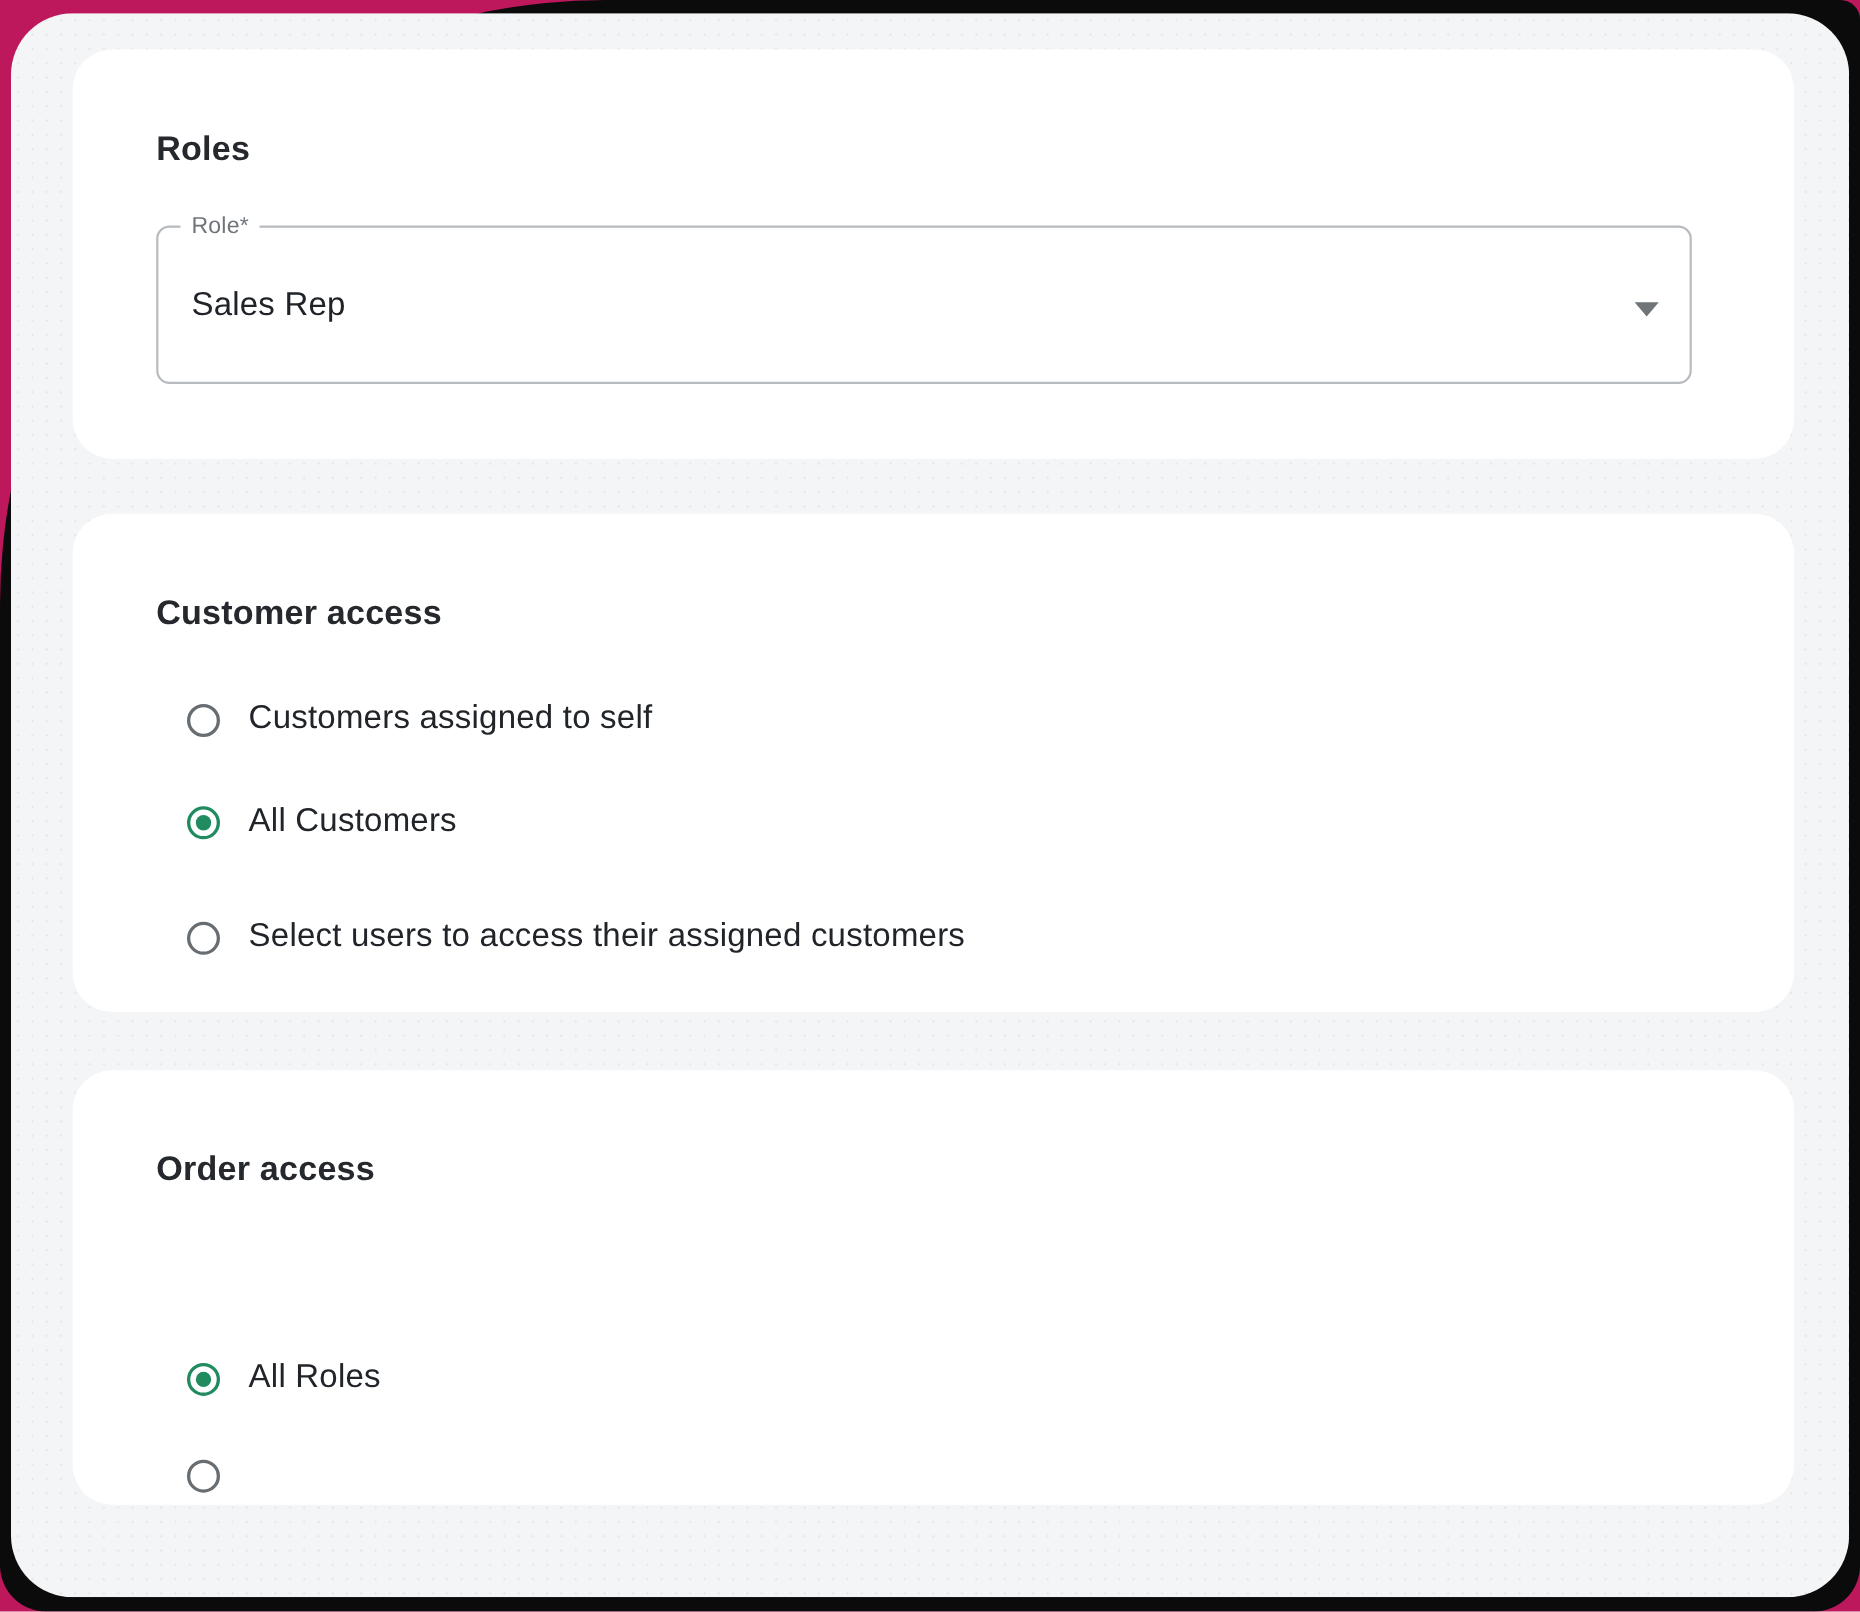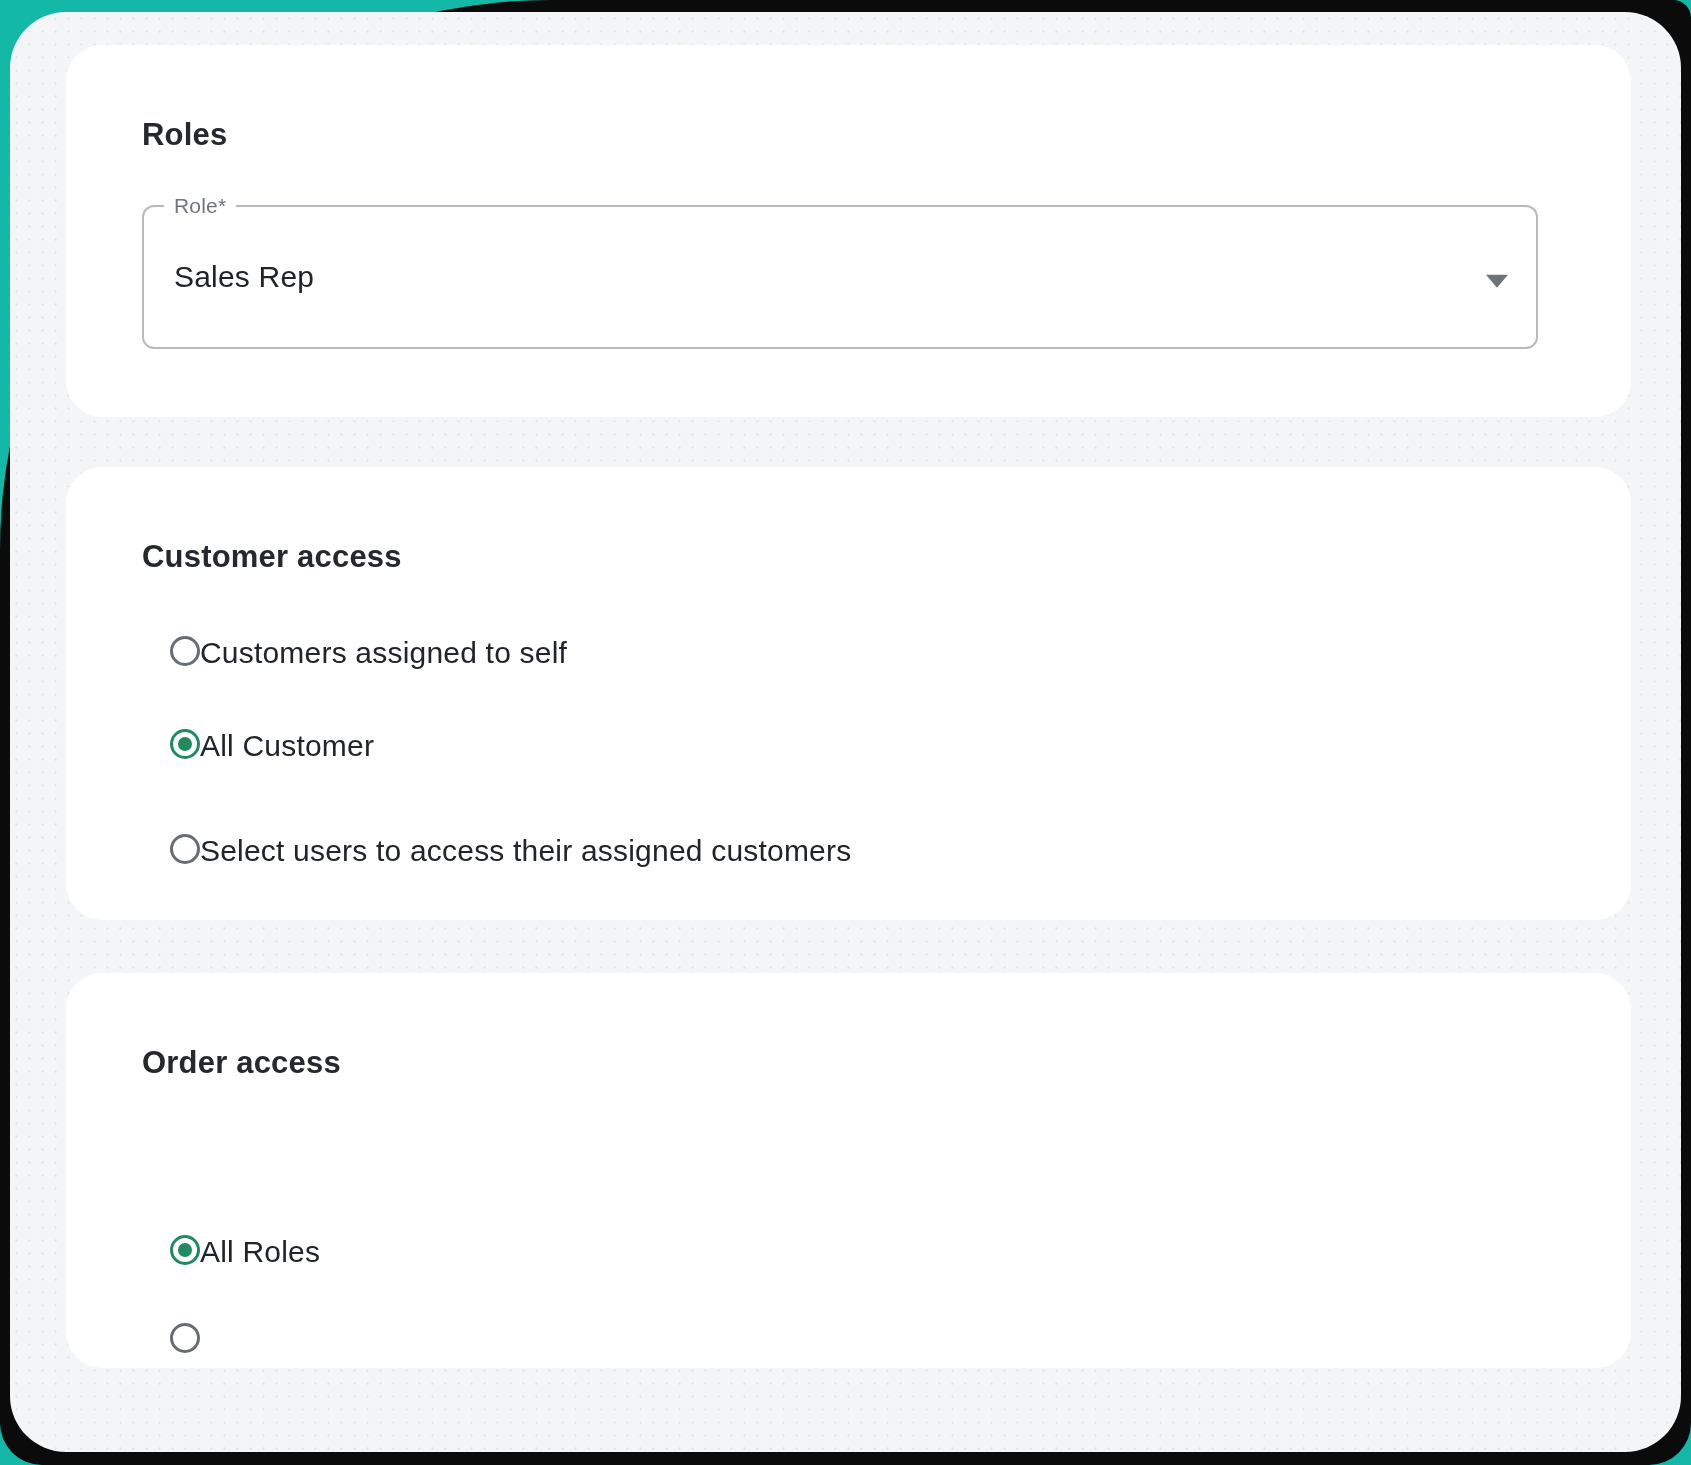--- a/index.html
+++ b/index.html
@@ -1,21 +1,21 @@
 <!DOCTYPE html>
 <html><head>
 <meta charset="utf-8">
 <style>
   html,body { margin:0; padding:0; }
   body { background:#ffffff; }
 
   .canvas {
     position:relative;
     width:1691px; height:1465px;
-    background:#14b8a6;
+    background:#be185d;
     overflow:hidden;
     font-family:"Liberation Sans", sans-serif;
     -webkit-font-smoothing:antialiased;
   }
 
   
   .frame {
     position:absolute; inset:0;
     background:#0b0b0c;
     border-radius:550px 18px 42px 42px;
@@ -86,21 +86,22 @@
     border-left:11px solid transparent;
     border-right:11px solid transparent;
     border-top:13px solid #6e7478;
   }
 
   
   .option {
     position:absolute;
     left:104px; right:60px;
     height:34px;
-    display:flex; align-items:flex-start;
+    display:flex; align-items:flex-end;
+    gap:26px;
     cursor:pointer;
   }
   .option.row-1 { top:169px; }
   .option.row-2 { top:262px; }
   .option.row-3 { top:367px; }
   .card-order .option.row-3 { top:350px; }
 
   .radio {
     flex:0 0 auto;
     width:30px; height:30px;
@@ -144,21 +145,21 @@
   <section class="card card-customer">
     <h2 class="card-title">Customer access</h2>
 
     <div class="option row-1">
       <span class="radio"></span>
       <span class="option-label">Customers assigned to self</span>
     </div>
 
     <div class="option row-2 selected">
       <span class="radio"></span>
-      <span class="option-label">All Customer</span>
+      <span class="option-label">All Customers</span>
     </div>
 
     <div class="option row-3">
       <span class="radio"></span>
       <span class="option-label">Select users to access their assigned customers</span>
     </div>
   </section>
 
   <section class="card card-order">
     <h2 class="card-title">Order access</h2>

